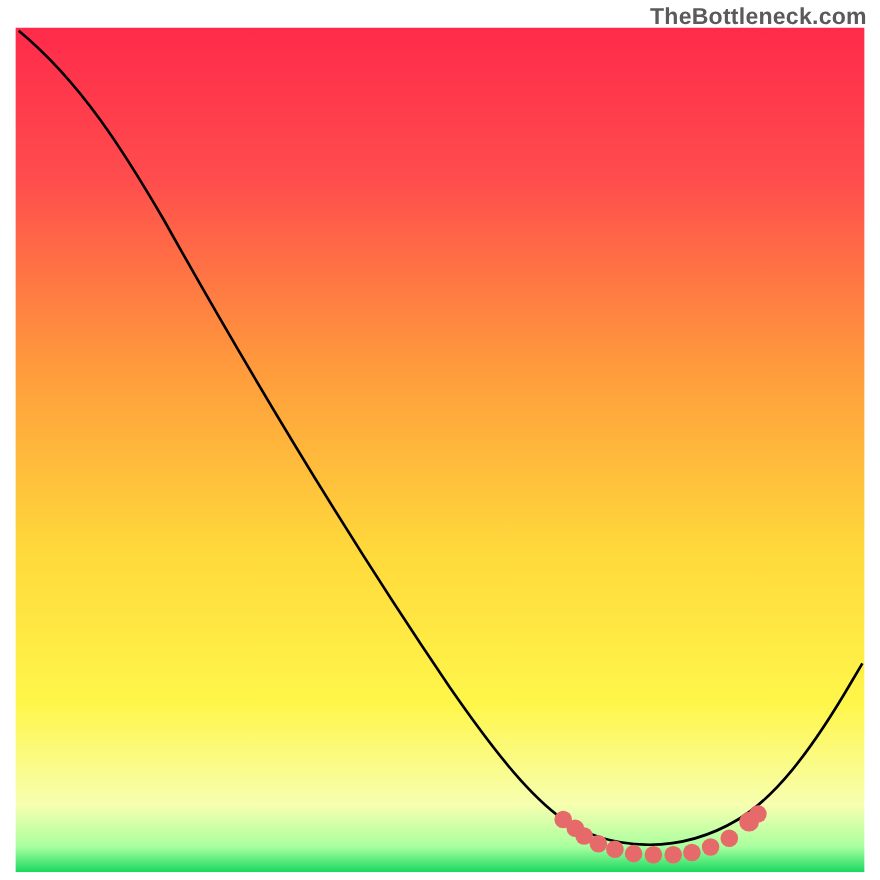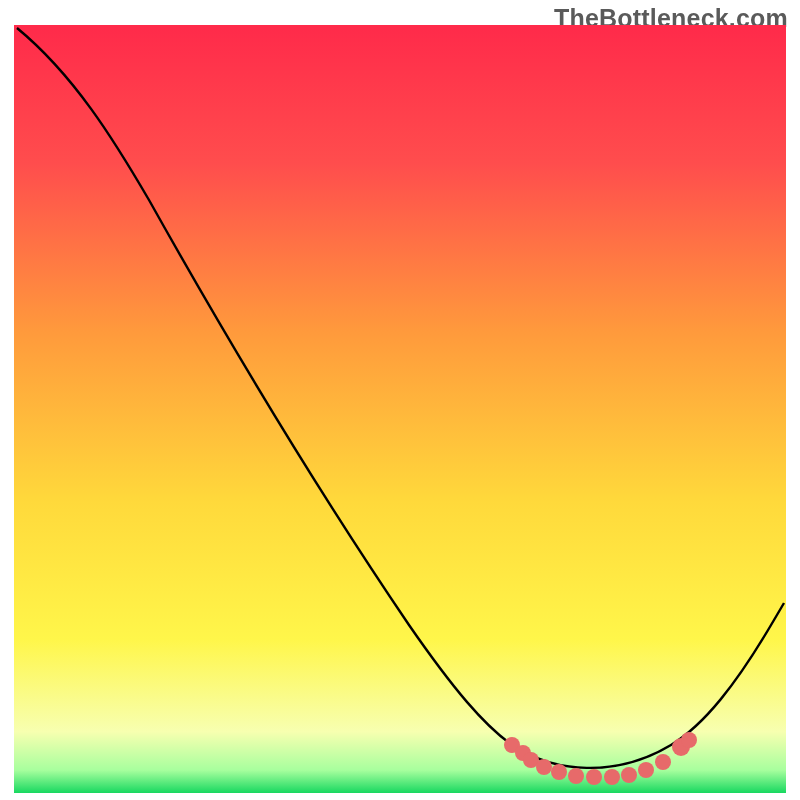--- a/index.html
+++ b/index.html
@@ -13,21 +13,21 @@
   }
   .wrap {
     position: relative;
     width: 800px;
     height: 800px;
   }
   .watermark {
     position: absolute;
     top: 4px;
     right: 12px;
-    font-size: 25px;
+    font-size: 21px;
     font-weight: bold;
     color: #5a5a5a;
     letter-spacing: 0.2px;
     user-select: none;
   }
   .plot {
     position: absolute;
     left: 14px;
     top: 25px;
     width: 772px;

